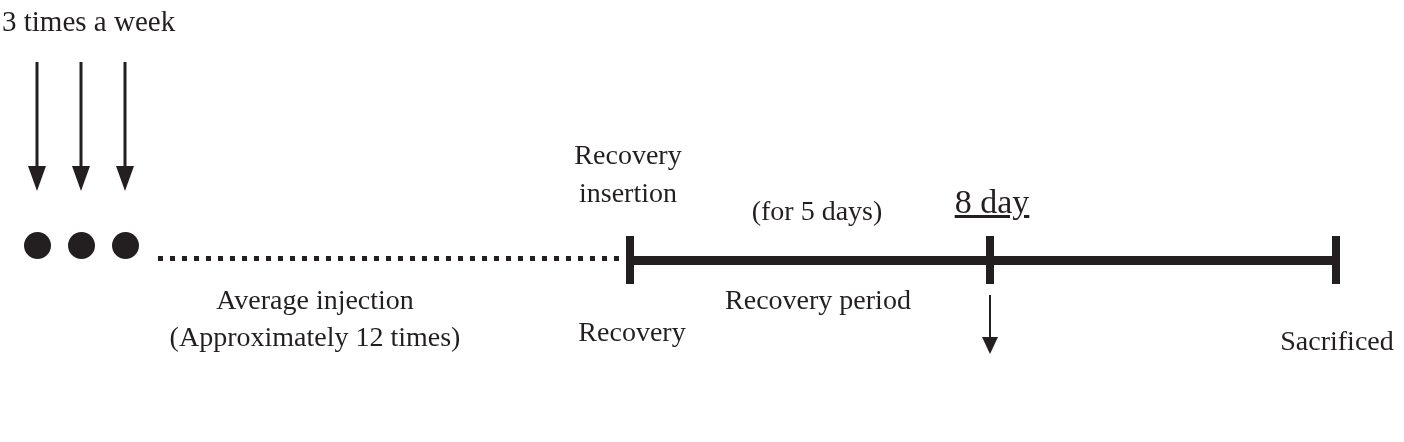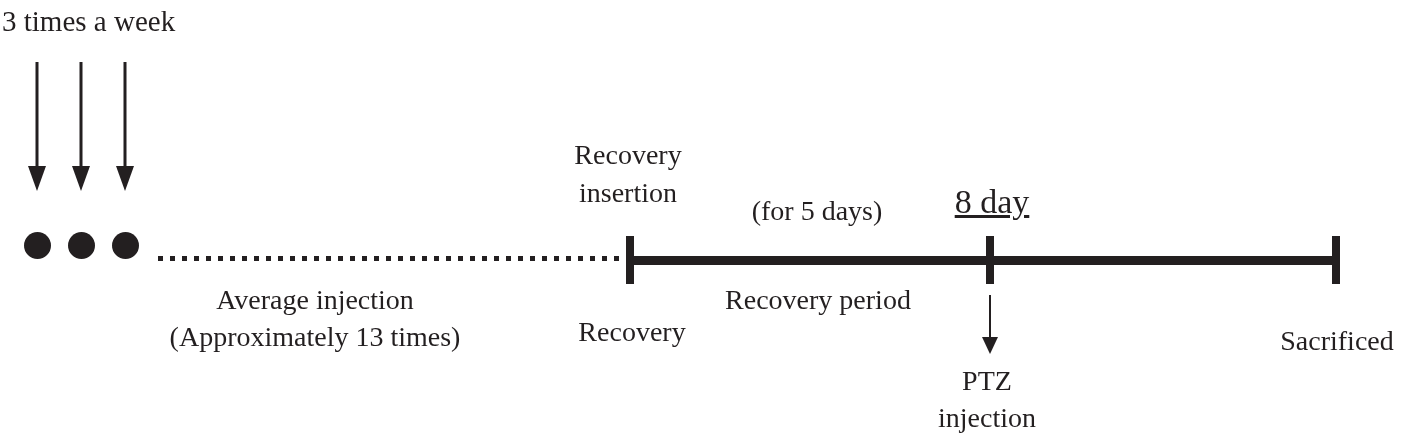--- a/index.html
+++ b/index.html
@@ -55,21 +55,21 @@
   </div>
 
   <div class="dot" style="left:24px;"></div>
   <div class="dot" style="left:68px;"></div>
   <div class="dot" style="left:112px;"></div>
 
   <div class="dotted-line"></div>
 
   <div class="txt ctr lines" style="left:315px; top:281px;text-align:center;">
     <div>Average injection</div>
-    <div>(Approximately 13 times)</div>
+    <div>(Approximately 12 times)</div>
   </div>
 
   <div class="timeline-bar"></div>
   <div class="tick" style="left:626px;"></div>
   <div class="tick" style="left:986px;"></div>
   <div class="tick" style="left:1332px;"></div>
 
   <div class="txt ctr" style="left:628px; top:136px; line-height:38px;">
     <div>Recovery</div>
     <div>insertion</div>
@@ -77,21 +77,17 @@
   <div class="txt ctr" style="left:632px; top:314px;">Recovery</div>
 
   <div class="txt ctr" style="left:817px; top:193px;">(for 5 days)</div>
   <div class="txt ctr" style="left:818px; top:270px;margin-top:12px;">Recovery period</div>
 
   <div class="txt ctr" style="left:992px; top:180px; font-size:34px;text-decoration:underline;">8 day</div>
   <div class="arrow-down small-arrow" style="left:981px; top:295px;">
     <span class="arrow-shaft"></span>
     <span class="arrow-head"></span>
   </div>
-  <div class="txt ctr lines" style="left:987px; top:362px;">
-    <div>PTZ</div>
-    <div>injection</div>
-  </div>
 
 
   <div class="txt ctr" style="left:1337px; top:291px;margin-top:32px;">Sacrificed</div>
 
 </div>
 
 </body></html>

